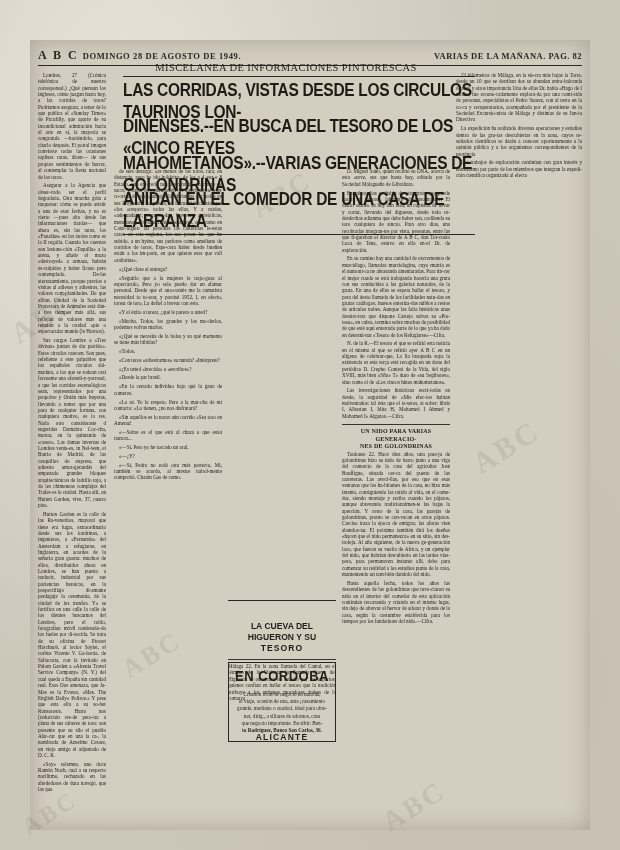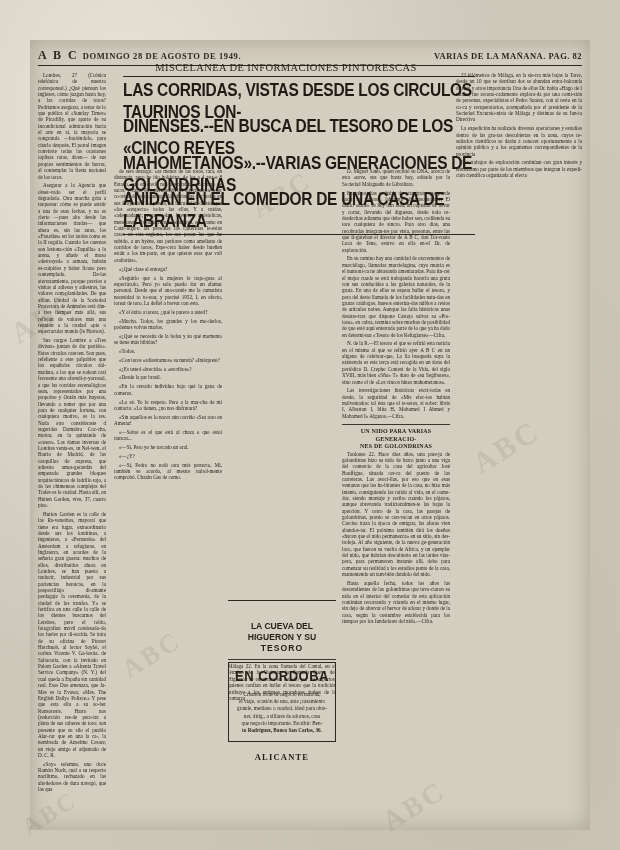--- a/index.html
+++ b/index.html
@@ -172,25 +172,25 @@
     transform-origin: center;
   }
   .ad-cordoba .acc-body {
     font-size: 5.2px;
     line-height: 7.2px;
     text-align: center;
     margin-top: 7px;
   }
   .ad-cordoba .acc-strong { font-weight: bold; }
   .ad-cordoba .acc-city {
-    font-family: Liberation Serif, serif;
+    font-family: Liberation Sans, sans-serif;
     font-weight: bold;
     font-size: 8.5px;
     letter-spacing: 1.2px;
-    margin-top: 20px;
+    margin-top: 0;
   }
 
   
   .nido-head {
     text-align: center;
     font-weight: bold;
     font-size: 6px;
     line-height: 7.5px;
     letter-spacing: 0.2px;
     border-top: 1px solid #3a362c;

